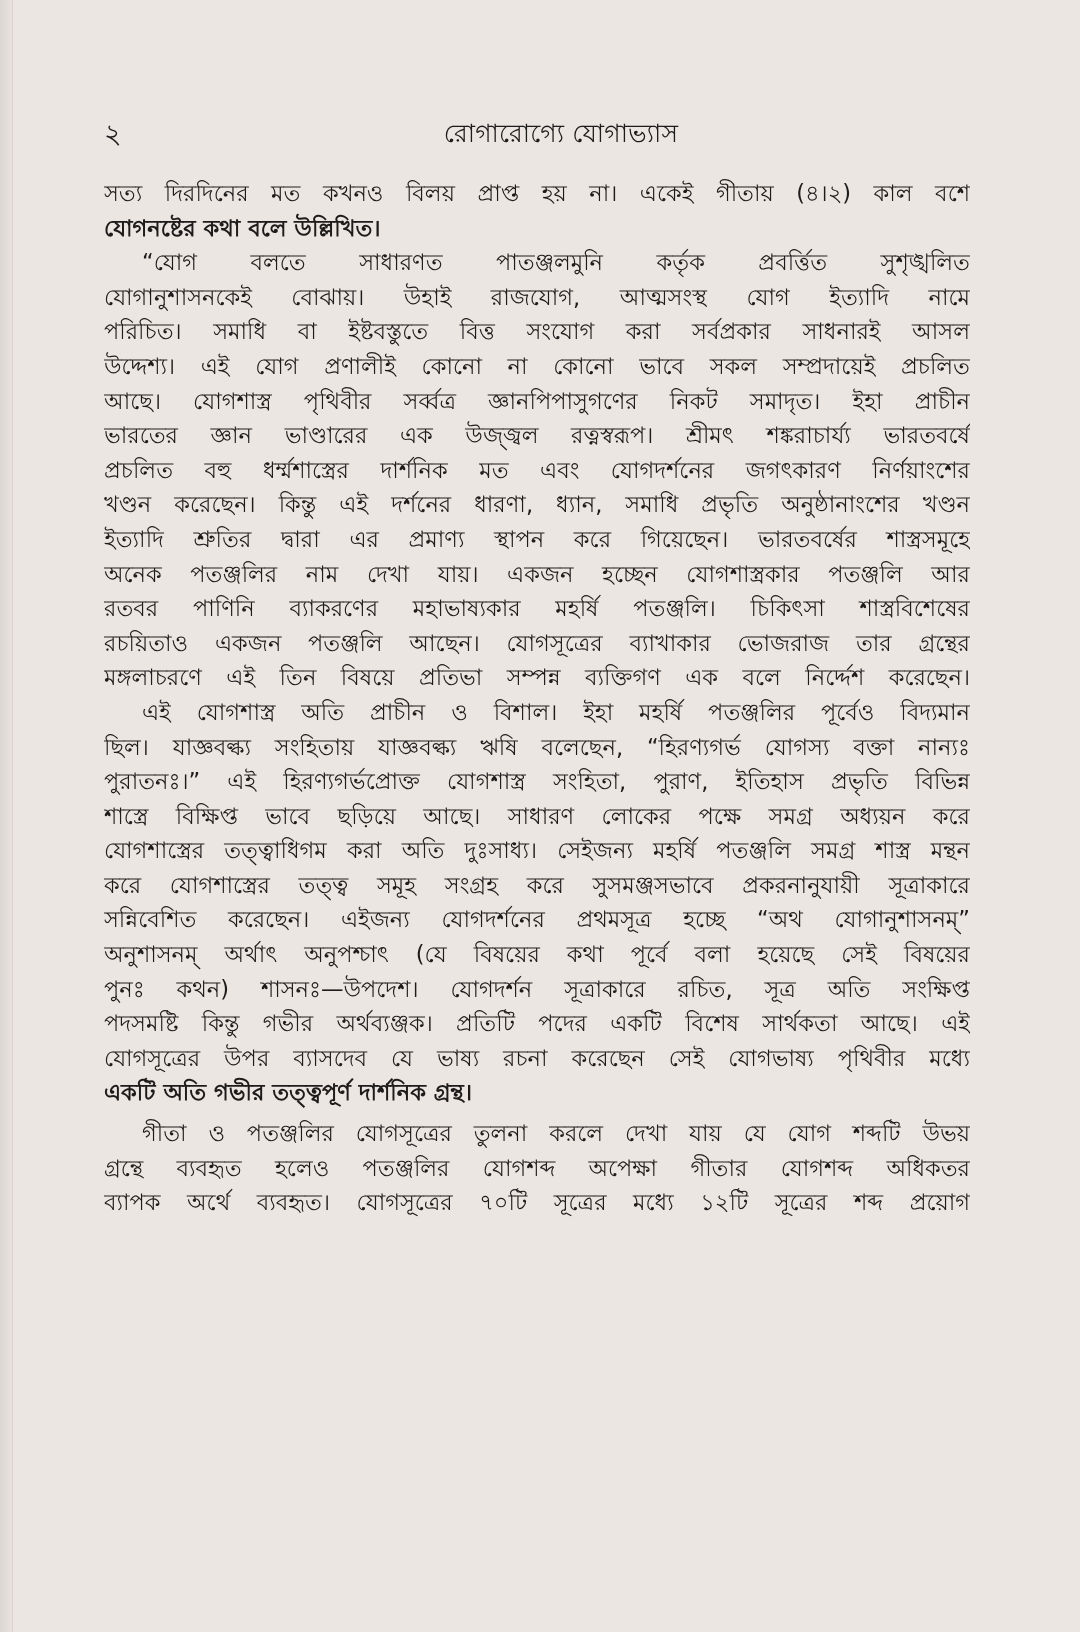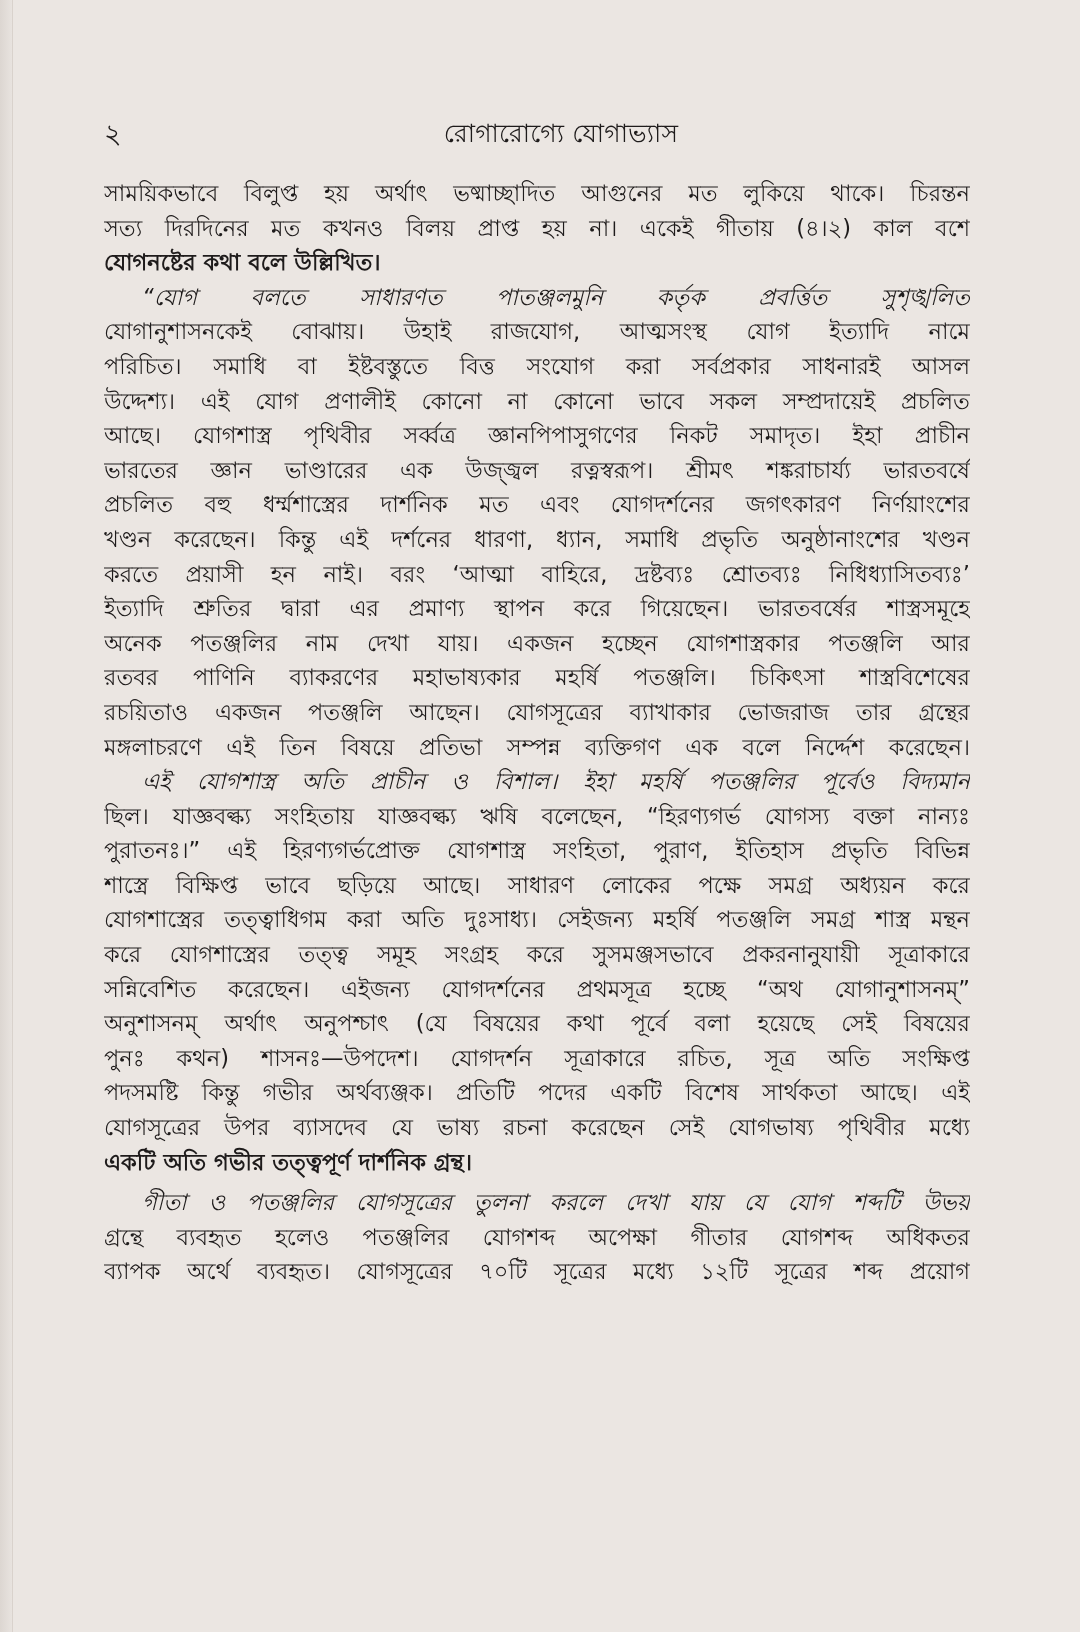--- a/index.html
+++ b/index.html
@@ -32,52 +32,50 @@
   .body-text {
     position: absolute; top: 176px; left: -18px; width: 866px;
   }
   .line {
     display: block; height: 34.6px; line-height: 34.6px;
     font-size: 22.5px; white-space: nowrap;
     text-align: justify; text-align-last: justify;
     overflow: hidden;
   }
   .line.last { text-align-last: left; font-weight: bold; }
-  .line.indent { padding-left: 38px; font-style: italic; }
+  .line.indent { padding-left: 38px; }
   .gap { height: 6px; }
 </style>
 </head>
 <body>
 
 <div class="spine"></div>
 
 <div class="page">
   <div class="header">
     <span class="page-number">২</span>
     <div class="running-title">রোগারোগ্যে যোগাভ্যাস</div>
   </div>
 
   <div class="body-text" id="body-text">
 
     <div class="para">
-      <span class="line">সাময়িকভাবে বিলুপ্ত হয় অর্থাৎ ভষ্মাচ্ছাদিত আগুনের মত লুকিয়ে থাকে। চিরন্তন</span>
       <span class="line">সত্য দিরদিনের মত কখনও বিলয় প্রাপ্ত হয় না। একেই গীতায় (৪।২) কাল বশে</span>
       <span class="line last">যোগনষ্টের কথা বলে উল্লিখিত।</span>
     </div>
 
     <div class="para">
       <span class="line indent">“যোগ বলতে সাধারণত পাতঞ্জলমুনি কর্তৃক প্রবর্ত্তিত সুশৃঙ্খলিত</span>
       <span class="line">যোগানুশাসনকেই বোঝায়। উহাই রাজযোগ, আত্মসংস্থ যোগ ইত্যাদি নামে</span>
       <span class="line">পরিচিত। সমাধি বা ইষ্টবস্তুতে বিত্ত সংযোগ করা সর্বপ্রকার সাধনারই আসল</span>
       <span class="line">উদ্দেশ্য। এই যোগ প্রণালীই কোনো না কোনো ভাবে সকল সম্প্রদায়েই প্রচলিত</span>
       <span class="line">আছে। যোগশাস্ত্র পৃথিবীর সর্ব্বত্র জ্ঞানপিপাসুগণের নিকট সমাদৃত। ইহা প্রাচীন</span>
       <span class="line">ভারতের জ্ঞান ভাণ্ডারের এক উজ্জ্বল রত্নস্বরূপ। শ্রীমৎ শঙ্করাচার্য্য ভারতবর্ষে</span>
       <span class="line">প্রচলিত বহু ধর্ম্মশাস্ত্রের দার্শনিক মত এবং যোগদর্শনের জগৎকারণ নির্ণয়াংশের</span>
       <span class="line">খণ্ডন করেছেন। কিন্তু এই দর্শনের ধারণা, ধ্যান, সমাধি প্রভৃতি অনুষ্ঠানাংশের খণ্ডন</span>
-      <span class="line">করতে প্রয়াসী হন নাই। বরং ‘আত্মা বাহিরে, দ্রষ্টব্যঃ শ্রোতব্যঃ নিধিধ্যাসিতব্যঃ’</span>
       <span class="line">ইত্যাদি শ্রুতির দ্বারা এর প্রমাণ্য স্থাপন করে গিয়েছেন। ভারতবর্ষের শাস্ত্রসমূহে</span>
       <span class="line">অনেক পতঞ্জলির নাম দেখা যায়। একজন হচ্ছেন যোগশাস্ত্রকার পতঞ্জলি আর</span>
       <span class="line">রতবর পাণিনি ব্যাকরণের মহাভাষ্যকার মহর্ষি পতঞ্জলি। চিকিৎসা শাস্ত্রবিশেষের</span>
       <span class="line">রচয়িতাও একজন পতঞ্জলি আছেন। যোগসূত্রের ব্যাখাকার ভোজরাজ তার গ্রন্থের</span>
       <span class="line">মঙ্গলাচরণে এই তিন বিষয়ে প্রতিভা সম্পন্ন ব্যক্তিগণ এক বলে নির্দ্দেশ করেছেন।</span>
     </div>
 
     <div class="para">
       <span class="line indent">এই যোগশাস্ত্র অতি প্রাচীন ও বিশাল। ইহা মহর্ষি পতঞ্জলির পূর্বেও বিদ্যমান</span>
       <span class="line">ছিল। যাজ্ঞবল্ক্য সংহিতায় যাজ্ঞবল্ক্য ঋষি বলেছেন, “হিরণ্যগর্ভ যোগস্য বক্তা নান্যঃ</span>

